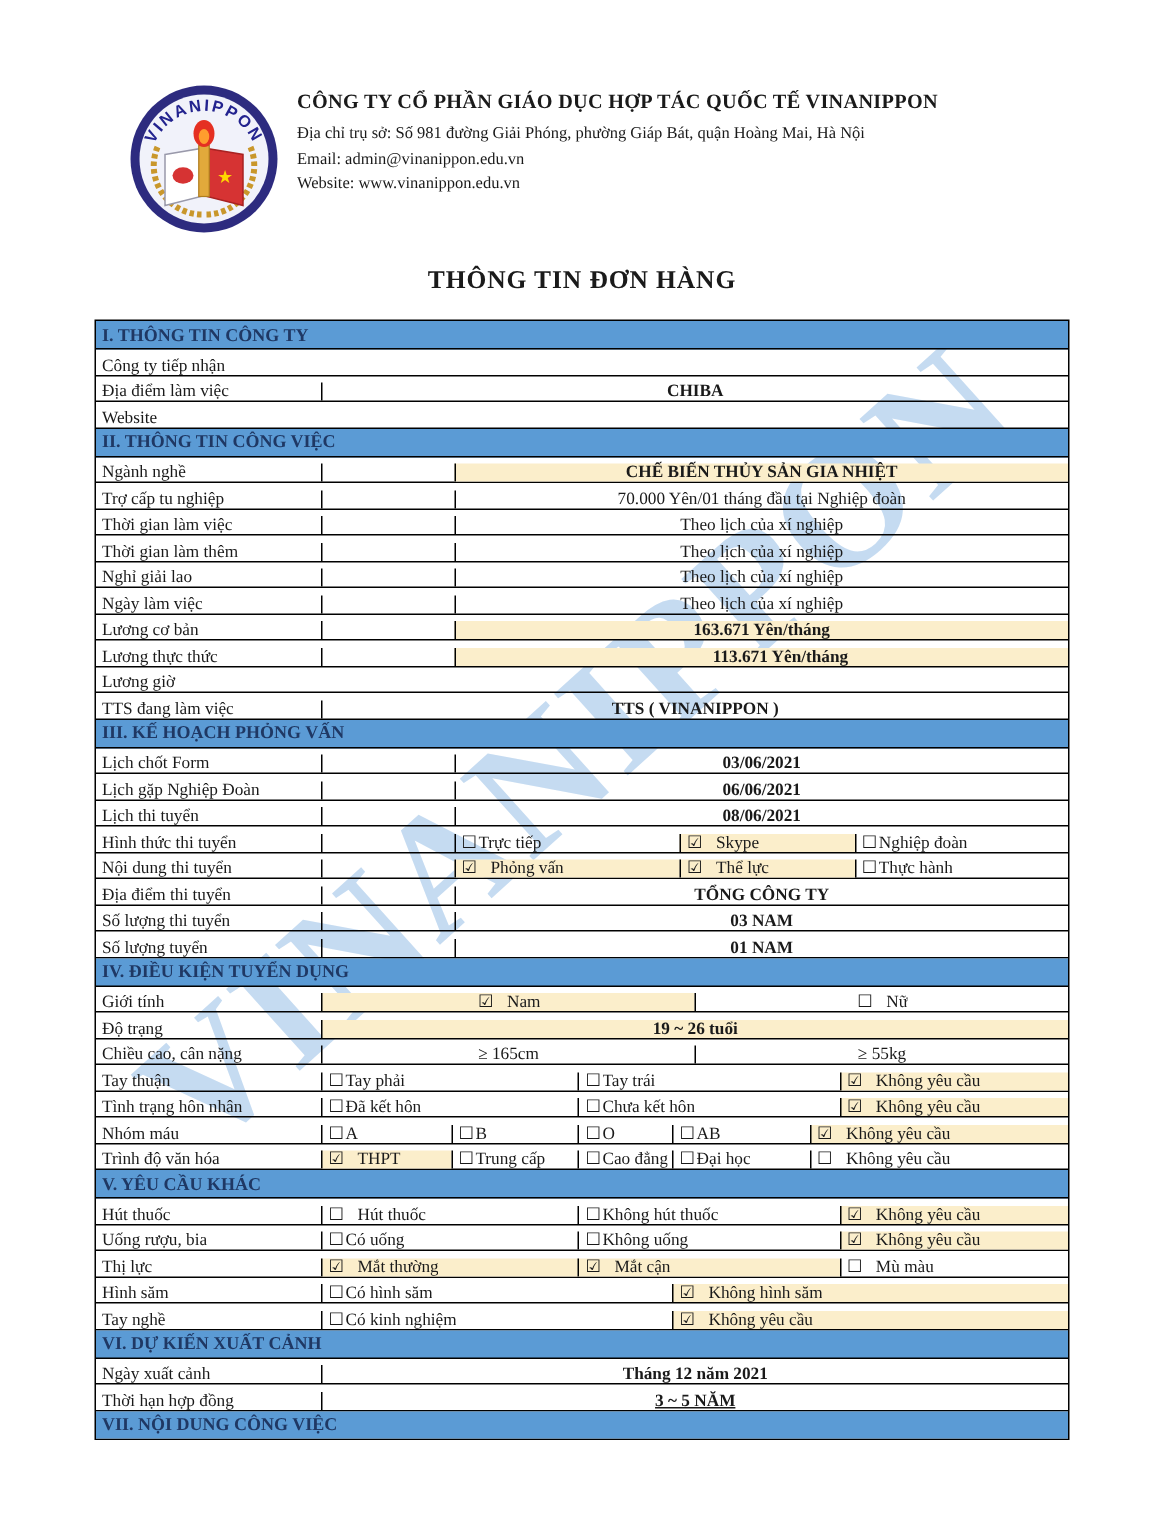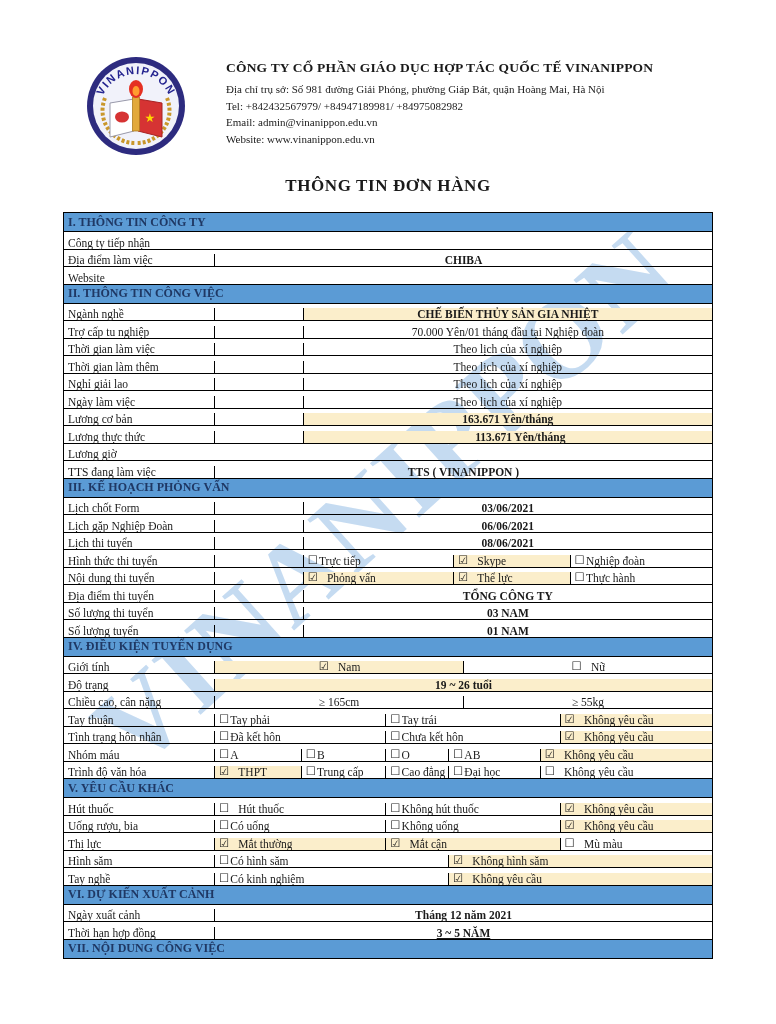--- a/index.html
+++ b/index.html
@@ -8,21 +8,21 @@
     font-family:"Liberation Serif","DejaVu Serif",serif;color:#1a1a1a;
   }
   .watermark{
     position:absolute;left:18px;top:438px;width:724px;text-align:center;
     transform:rotate(-42deg);font-size:112px;font-weight:bold;letter-spacing:2px;
     color:rgba(149,190,230,0.55);z-index:0;pointer-events:none;white-space:nowrap;
     font-family:"Liberation Serif",serif;
   }
   .doc-header{position:relative;z-index:1;display:flex;align-items:flex-start;padding:56px 0 0 86px}
   .logo-wrap{flex:0 0 100px}
-  .company-info{margin-left:40px;padding-top:4px}
+  .company-info{margin-left:12px;padding-top:4px}
   .company-name{font-size:13.5px;font-weight:bold;margin-bottom:5px;letter-spacing:0.2px}
   .info-line{font-size:11px;line-height:1.52}
   .doc-title{position:relative;z-index:1;text-align:center;font-size:17px;font-weight:bold;margin-top:16px;letter-spacing:0.6px}
   .form-table{
     position:relative;z-index:1;margin-left:63px;margin-top:16px;width:650px;
     border:1.5px solid #000;box-sizing:border-box;
   }
   .form-table > div{border-bottom:1px solid #000}
   .form-table > div:last-child{border-bottom:none}
   .sec-title{
@@ -72,21 +72,20 @@
       <polygon points="52,43 76,47 76,81 52,75" fill="#D63333" stroke="#A82222" stroke-width="1"></polygon>
       <text x="64" y="66" font-size="12" fill="#FFD700" text-anchor="middle" font-family="DejaVu Sans, sans-serif">★</text>
       <rect x="46.5" y="41" width="7" height="34" fill="#E2A93B" stroke="#B07D1E" stroke-width="0.8"></rect>
       <ellipse cx="50" cy="33" rx="7" ry="9" fill="#E53022"></ellipse>
       <ellipse cx="50" cy="35" rx="3.5" ry="5" fill="#FF9D2E"></ellipse>
     </svg>
   </div>
   <div class="company-info">
     <div class="company-name">CÔNG TY CỔ PHẦN GIÁO DỤC HỢP TÁC QUỐC TẾ VINANIPPON</div>
     <div class="info-line">Địa chỉ trụ sở: Số 981 đường Giải Phóng, phường Giáp Bát, quận Hoàng Mai, Hà Nội</div>
-    <div class="info-line">Tel: +842432567979/ +84947189981/ +84975082982</div>
     <div class="info-line">Email: admin@vinanippon.edu.vn</div>
     <div class="info-line">Website: www.vinanippon.edu.vn</div>
   </div>
 </div>
 
 <div class="doc-title">THÔNG TIN ĐƠN HÀNG</div>
 
 <div class="form-table" id="form-table">
     <div class="sec-title">I. THÔNG TIN CÔNG TY</div>
     <div class="trow">

